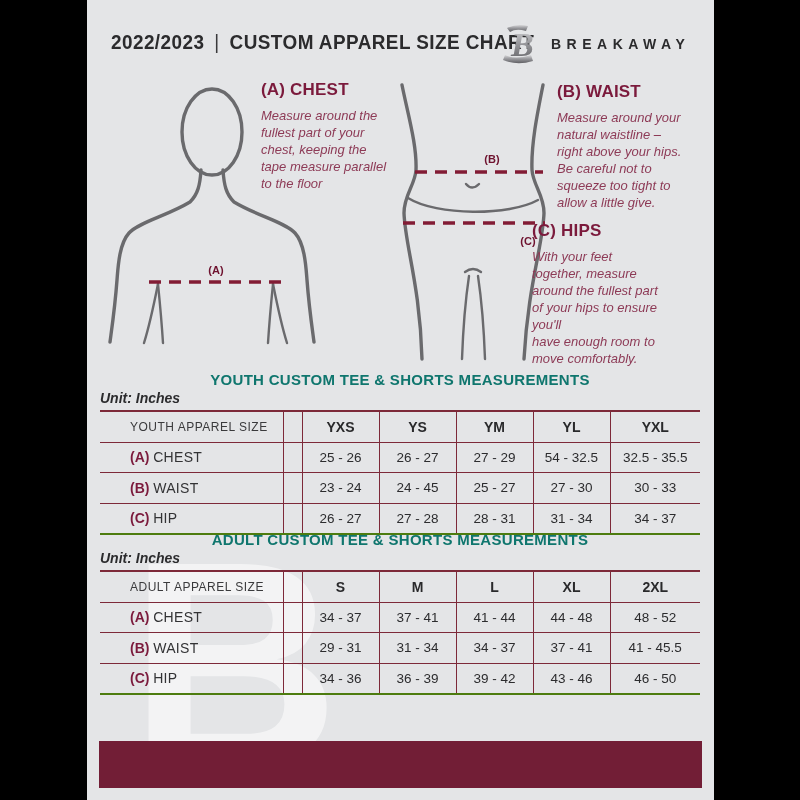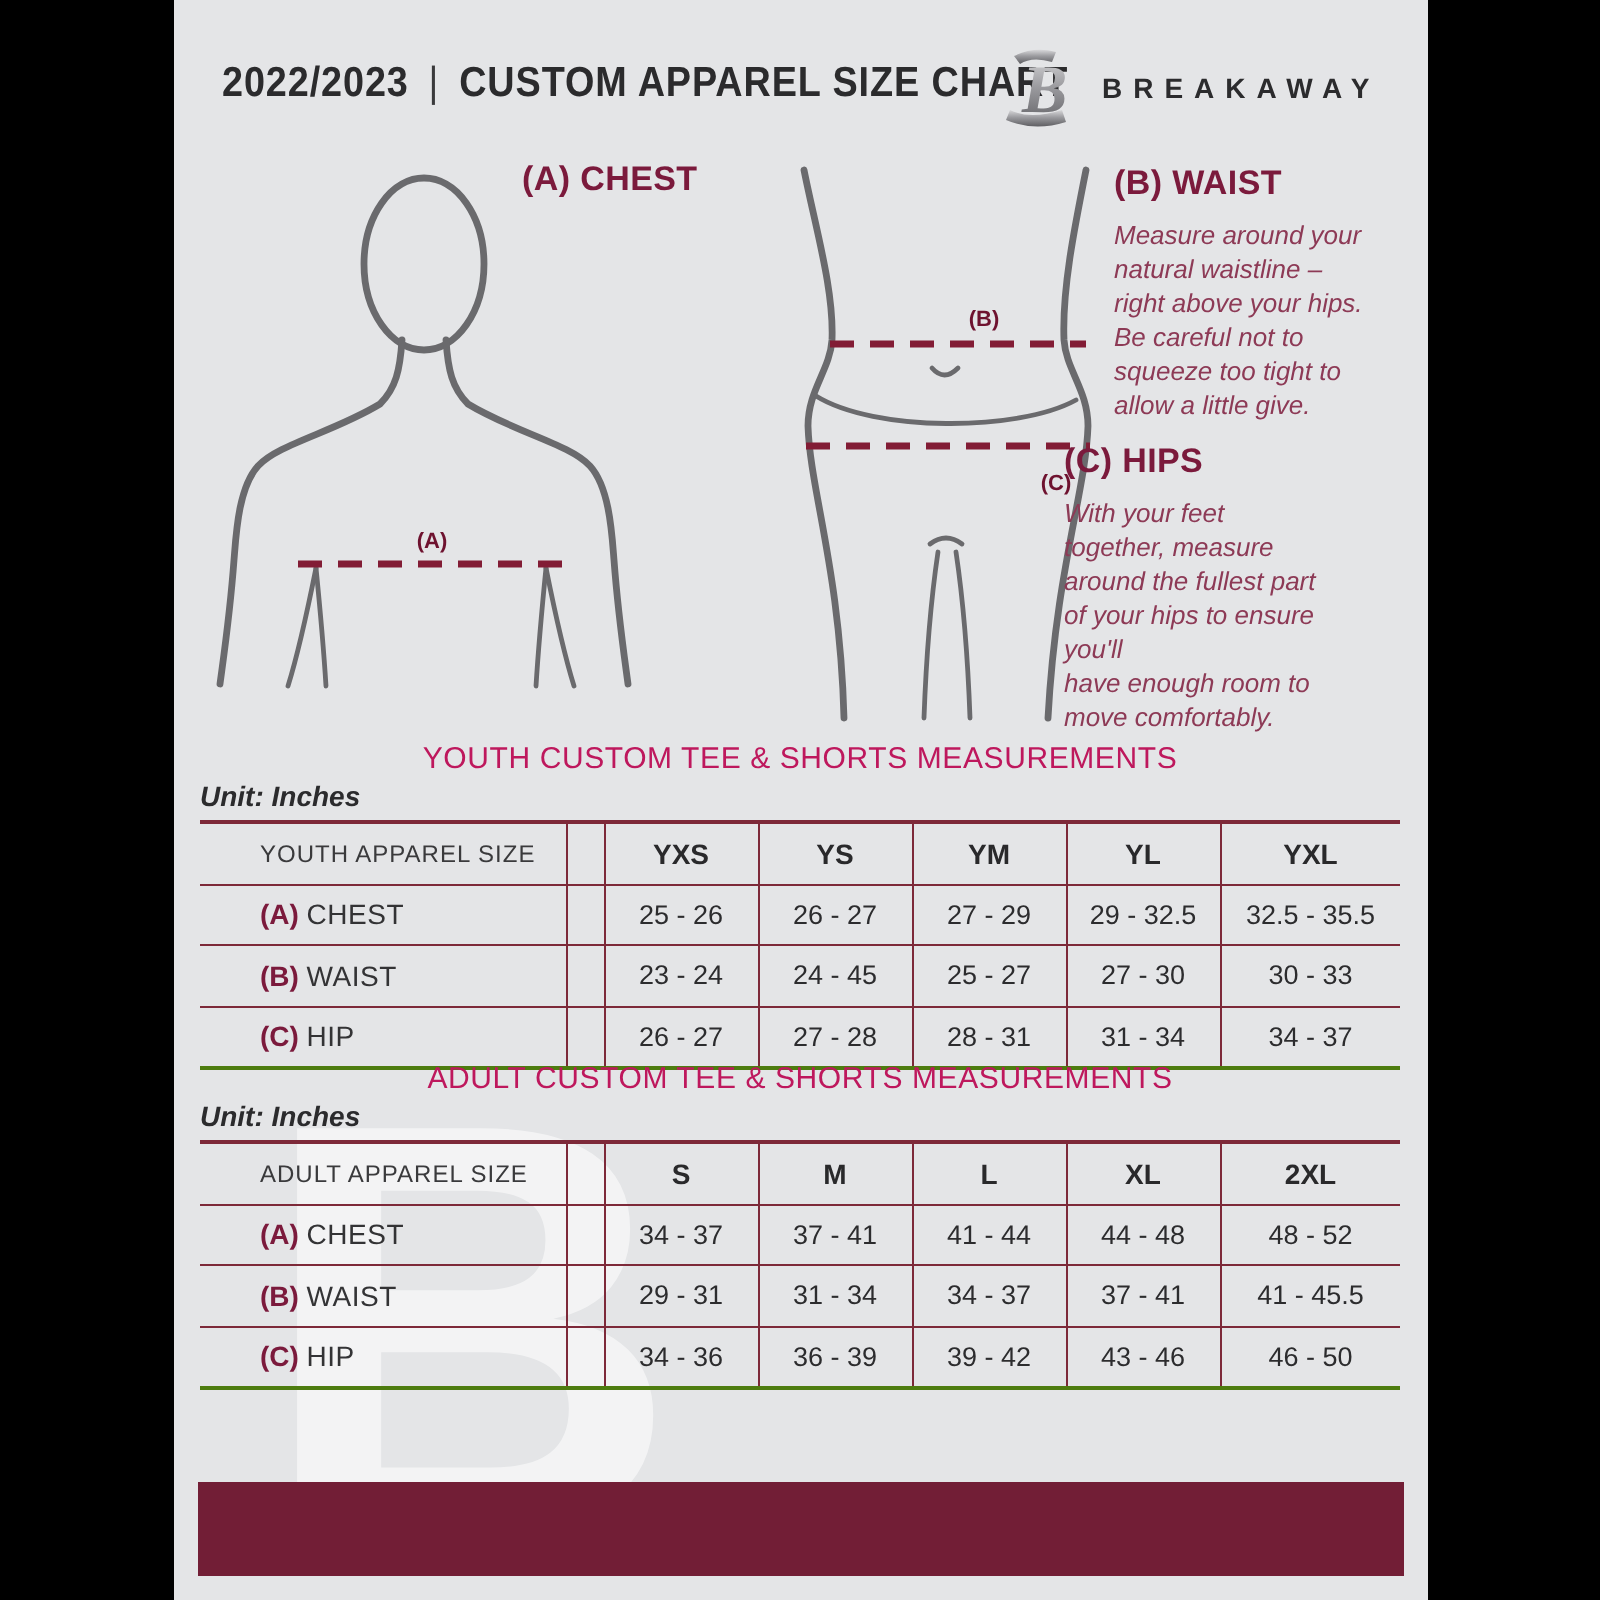--- a/index.html
+++ b/index.html
@@ -27,21 +27,21 @@
   .fig text{fill:#6e122f;font-weight:bold;font-size:11px;font-family:"Liberation Sans",sans-serif;}
 
   
   .instr{position:absolute;z-index:2;}
   .instr h3{margin:0;font-size:17px;font-weight:bold;color:#7b1a3c;letter-spacing:0.2px;}
   .instr p{margin:7px 0 0 0;font-size:13px;line-height:17px;font-style:italic;color:#8d3a56;
            white-space:pre-line;}
 
   
   .tbl-section{position:absolute;left:13px;width:600px;z-index:1;}
-  .tbl-title{text-align:center;font-size:15px;font-weight:normal;color:#be185d;letter-spacing:0.3px;line-height:18px;}
+  .tbl-title{text-align:center;font-size:15px;font-weight:bold;color:#0f766e;letter-spacing:0.3px;line-height:18px;}
   .tbl-unit{text-align:left;font-size:14px;font-style:italic;font-weight:bold;color:#2b2b2d;line-height:18px;}
   table{border-collapse:collapse;table-layout:fixed;width:600px;margin-top:3px;background:transparent;}
   td{border-top:1.5px solid #7d2939;height:29.5px;text-align:center;vertical-align:middle;
      font-size:13.5px;color:#2c2c2e;padding:0;}
   td+td{border-left:1.5px solid #7d2939;}
   tr.top td{border-top:2px solid #7d2939;}
   tr.last td{border-bottom:2px solid #4d7c0f;}
   td.lbl{text-align:left;padding-left:30px;}
   td.colhead{font-weight:bold;font-size:14px;color:#29292b;}
   td.lblhead{text-align:left;padding-left:30px;font-size:12px;letter-spacing:0.5px;color:#3a3a3c;}
@@ -101,20 +101,25 @@
       <path class="thin" d="M 74 191 C 70 218 68 246 67 274"></path>
       <path class="thin" d="M 83 191 C 87 218 89 246 90 274"></path>
       <path class="dash" d="M 20 87 H 148"></path>
       <path class="dash" d="M 8 138 H 150"></path>
       <text x="97" y="78" text-anchor="middle">(B)</text>
       <text x="133" y="160" text-anchor="middle">(C)</text>
     </svg>
 
     <div class="instr" style="left:174px;top:80px;width:150px;">
       <h3>(A) CHEST</h3>
+      <p>Measure around the
+fullest part of your
+chest, keeping the
+tape measure parallel
+to the floor</p>
     </div>
     <div class="instr" style="left:470px;top:82px;width:160px;">
       <h3>(B) WAIST</h3>
       <p>Measure around your
 natural waistline –
 right above your hips.
 Be careful not to
 squeeze too tight to
 allow a little give.</p>
     </div>
@@ -151,21 +156,21 @@
           <td class="colhead">YM</td>
           <td class="colhead">YL</td>
           <td class="colhead">YXL</td>
         </tr>
         <tr>
           <td class="lbl"><span class="mk">(A)</span> <span class="rowname">CHEST</span></td>
           <td></td>
           <td>25 - 26</td>
           <td>26 - 27</td>
           <td>27 - 29</td>
-          <td>29 - 32.5</td>
+          <td>54 - 32.5</td>
           <td>32.5 - 35.5</td>
         </tr>
         <tr>
           <td class="lbl"><span class="mk">(B)</span> <span class="rowname">WAIST</span></td>
           <td></td>
           <td>23 - 24</td>
           <td>24 - 45</td>
           <td>25 - 27</td>
           <td>27 - 30</td>
           <td>30 - 33</td>

